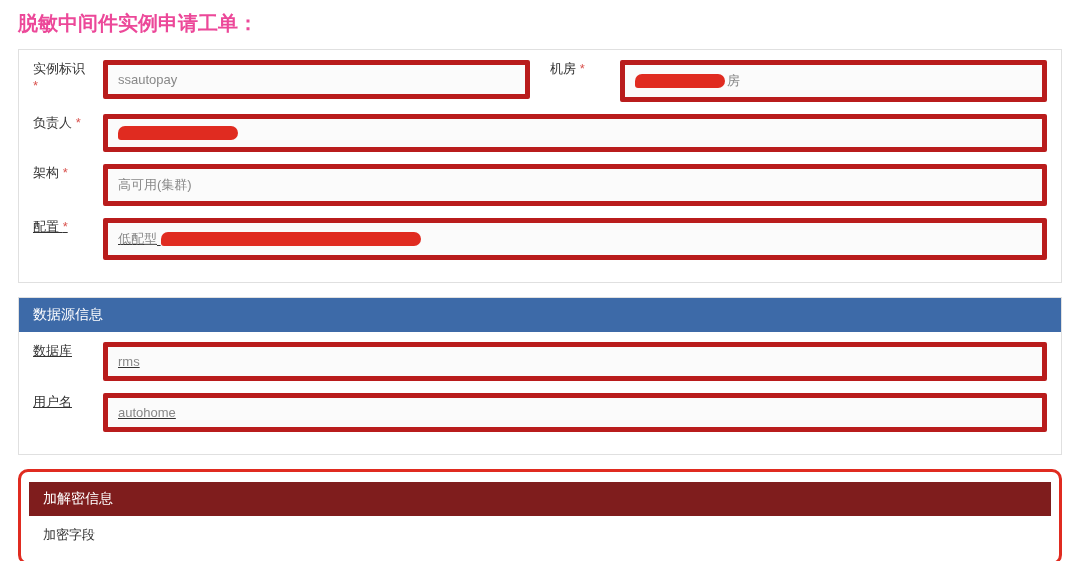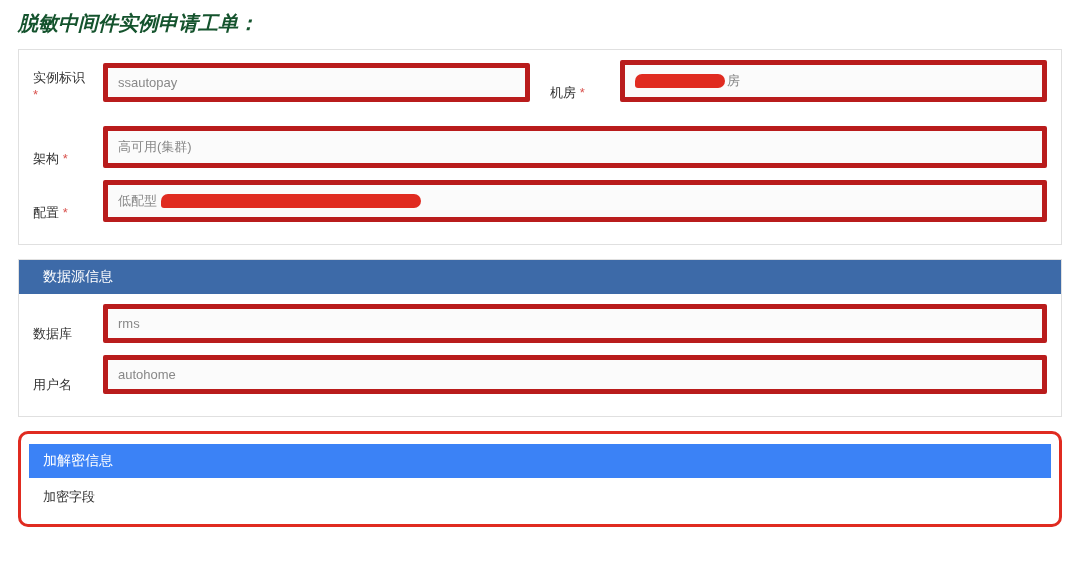--- a/index.html
+++ b/index.html
@@ -6,50 +6,49 @@
   body {
     font-family: Arial, "Microsoft YaHei", sans-serif;
     background: #fff;
     padding: 10px 18px;
     color: #333;
     font-size: 13px;
   }
   .page-title {
     font-weight: 700;
     font-size: 20px;
-    color: #14532d;
+    color: #ec4899;
     margin-bottom: 12px;
-    font-style: italic;
   }
   .panel {
     border: 1px solid #e0e0e0;
     background: #fff;
     margin-bottom: 14px;
   }
   .panel-header {
     background: #3d6aa8;
     color: #fff;
-    padding: 8px 24px;
+    padding: 8px 14px;
     font-size: 14px;
     font-weight: 500;
   }
   .form-grid {
     padding: 10px 14px;
   }
   .row {
     display: flex;
     gap: 20px;
     margin-bottom: 12px;
   }
   .field {
     display: flex;
-    align-items: flex-end;
+    align-items: flex-start;
     flex: 1;
   }
-  .field-full { flex: 1; }
+  .field-full { flex: 1; text-decoration: underline; }
   .label {
     width: 70px;
     color: #333;
     font-size: 13px;
     flex-shrink: 0;
   }
   .label .req { color: #d9534f; }
   .input-box {
     flex: 1;
     border: 5px solid #b91c1c;
@@ -74,21 +73,21 @@
   .redacted-med { width: 120px; }
   .redacted-long { width: 260px; }
   .suffix-text { color: #888; margin-left: 2px; }
   .highlight-panel {
     border: 3px solid #e02b20;
     border-radius: 10px;
     background: #fff;
     padding: 10px 8px 14px;
   }
   .inner-header {
-    background: #3b82f6;
+    background: #7f1d1d;
     color: #fff;
     padding: 8px 14px;
     font-size: 14px;
   }
   .sub-label {
     padding: 10px 14px 4px;
     color: #333;
   }
 </style>
 </head>
@@ -105,20 +104,26 @@
       </div>
       <div class="field">
         <div class="label"><span>机房</span> <span class="req">*</span></div>
         <div class="input-box">
           <span class="redacted redacted-short"></span>
             <span class="suffix-text">房</span>
         </div>
       </div>
     </div>
     <div class="row">
+      <div class="field">
+        <div class="label"><span>负责人</span> <span class="req">*</span></div>
+        <div class="input-box">
+          <span class="redacted redacted-med"></span>
+        </div>
+      </div>
     </div>
     <div class="row">
       <div class="field">
         <div class="label"><span>架构</span> <span class="req">*</span></div>
         <div class="input-box">高可用(集群)</div>
       </div>
     </div>
     <div class="row">
       <div class="field field-full">
         <div class="label"><span>配置</span> <span class="req">*</span></div>

